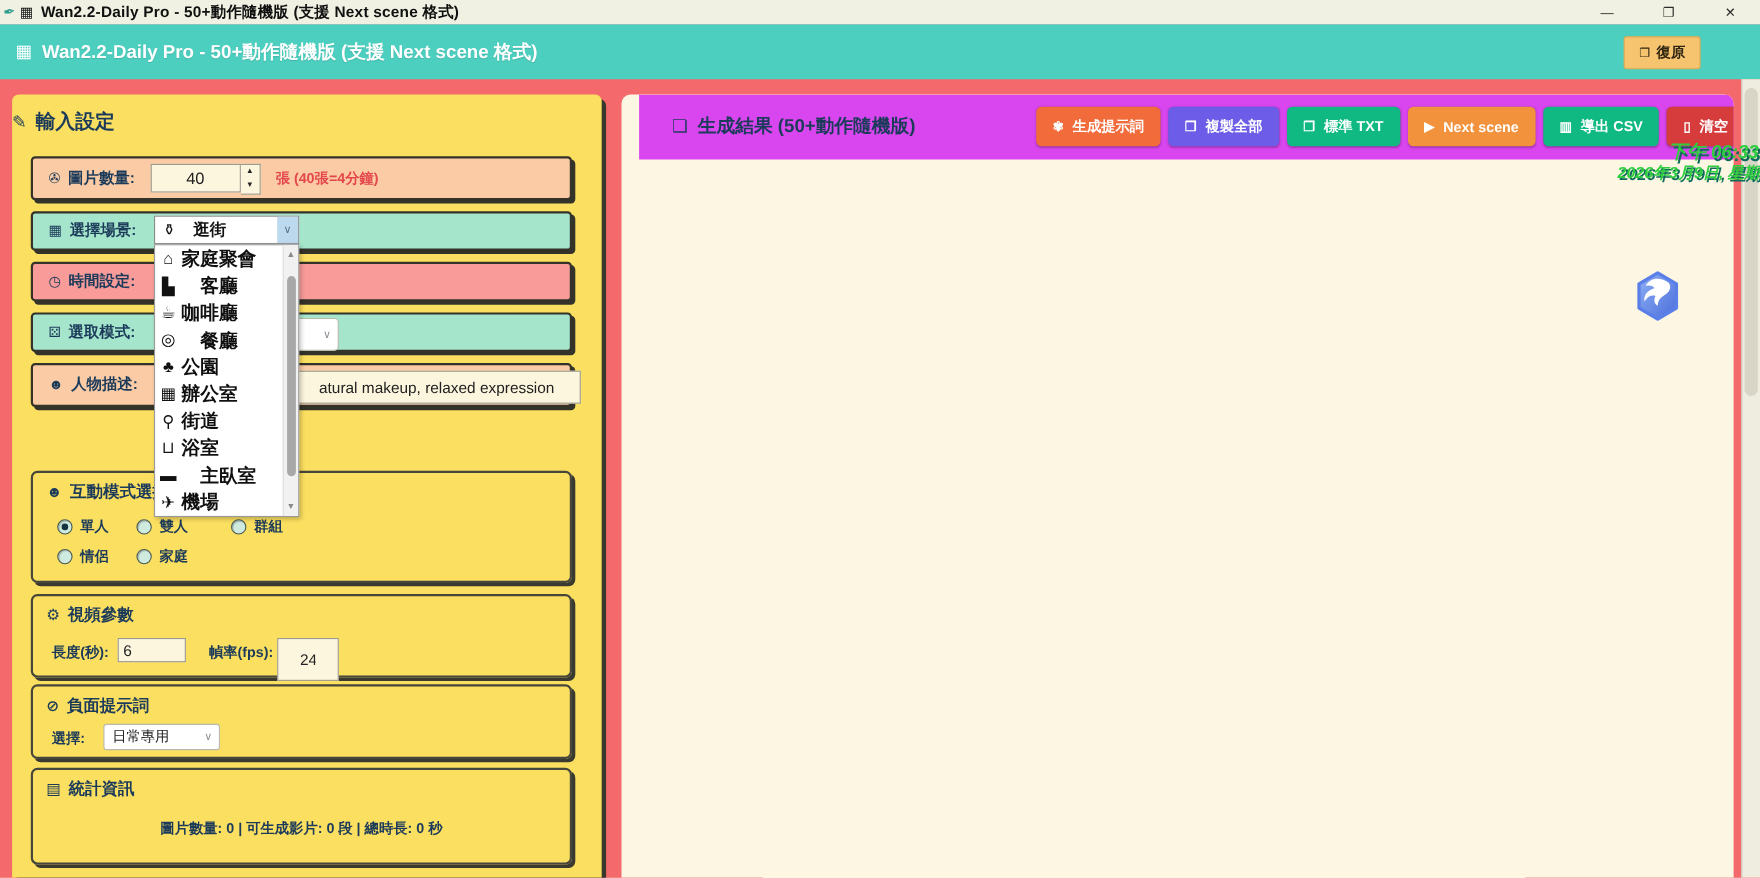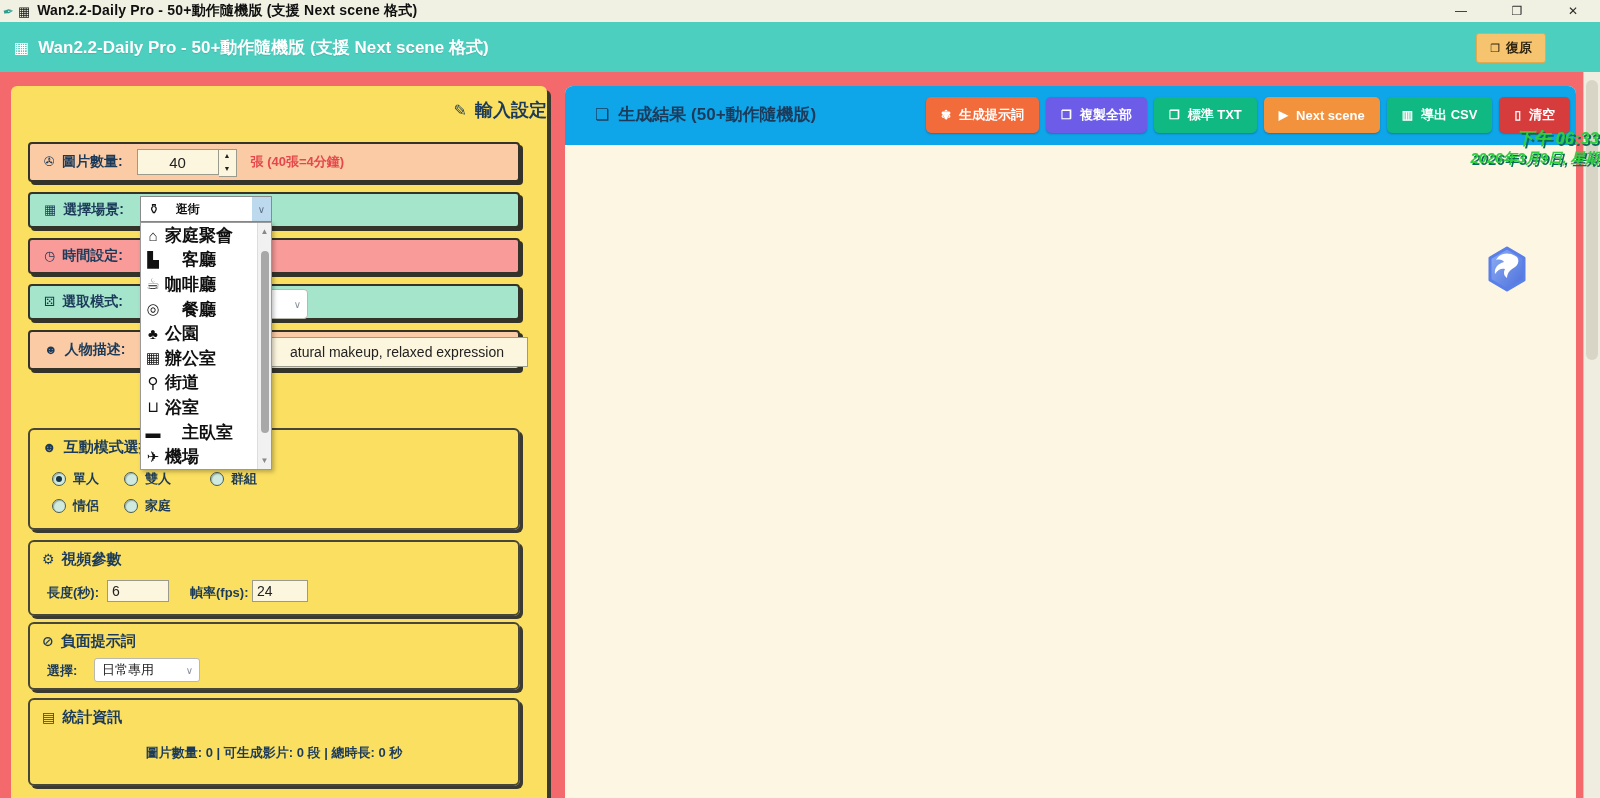--- a/index.html
+++ b/index.html
@@ -21,21 +21,21 @@
     display:flex;align-items:center;z-index:5;}
   .appheader .clap{color:#fff;font-size:16px;margin:0 9px 0 14px;}
   .appheader .htext{color:#fff;font-size:17px;font-weight:bold;text-shadow:0 1px 1px rgba(0,0,0,.12);}
   .restore-btn{position:absolute;right:54px;top:11px;height:28px;padding:0 13px;background:#F6C46F;
     border:1px solid #E2A94F;border-radius:3px;display:flex;align-items:center;gap:6px;
     font-size:13px;font-weight:bold;color:#2e2410;cursor:pointer;}
   .restore-btn .ric{font-size:11px;color:#2e2410;}
   
   .left-panel{position:absolute;left:11px;top:86px;width:536px;height:712px;background:#FBDF60;
     border-radius:6px 6px 0 0;box-shadow:4px 4px 0 #38382c;z-index:10;}
-  .lp-title{position:absolute;left:0;top:12px;width:100%;text-align:right;
+  .lp-title{position:absolute;left:0;top:12px;width:100%;text-align:left;
     font-size:18px;font-weight:bold;color:#1C3B5A;}
   .lp-title .ic{margin-right:8px;font-size:16px;}
   .row{position:absolute;left:17px;width:492px;border:2px solid #33332a;border-radius:4px;
     box-shadow:3px 3px 0 #33332a;display:flex;align-items:center;box-sizing:border-box;}
   .row-label{font-size:14px;font-weight:bold;color:#1C3B5A;margin-left:14px;white-space:nowrap;}
   .row-label .ic{margin-right:7px;font-size:13px;}
   .bg-peach{background:#FACBA4;}
   .bg-teal{background:#A5E5CB;}
   .bg-salmon{background:#F89B99;}
   .unit-note{font-size:13px;color:#E4474C;margin-left:14px;font-weight:bold;}
@@ -59,36 +59,36 @@
   .inline-label{position:absolute;font-size:13px;font-weight:bold;color:#1C3B5A;white-space:nowrap;}
   .mini-select{position:absolute;background:#fff;border:1px solid #b9b9ad;border-radius:3px;
     display:flex;align-items:center;font-size:13px;color:#222;box-sizing:border-box;cursor:pointer;}
   .mini-select .chev{margin-left:auto;margin-right:6px;color:#8a9099;font-size:10px;}
   .stats-line{position:absolute;left:0;top:44px;width:100%;text-align:center;
     font-size:13px;color:#1C3B5A;font-weight:bold;}
   
   .combo{position:absolute;left:129px;top:110px;width:132px;height:26px;background:#fff;
     border:1px solid #8a8a8a;display:flex;align-items:center;box-sizing:border-box;z-index:40;cursor:pointer;}
   .combo .cic{font-size:14px;color:#111;margin-left:7px;}
-  .combo .clabel{font-size:12px;color:#111;margin-left:16px;font-weight:600;}
+  .combo .clabel{font-size:15px;color:#111;margin-left:16px;font-weight:600;}
   .combo .cbtn{margin-left:auto;width:19px;height:24px;background:#BDD9EE;display:flex;
     align-items:center;justify-content:center;color:#5F7285;font-size:10px;}
   .scene-list{position:absolute;left:129px;top:136px;width:132px;height:248px;background:#fff;
     border:1px solid #9a9a9a;box-sizing:border-box;z-index:45;box-shadow:2px 2px 4px rgba(0,0,0,.25);}
   .scene-items{position:absolute;left:0;top:0;width:117px;height:100%;overflow:hidden;}
   .scene-item{height:24.6px;display:flex;align-items:center;cursor:pointer;}
   .scene-item .sic{width:24px;text-align:center;font-size:15px;color:#111;flex:none;}
   .scene-item .slabel{font-size:17px;color:#101010;font-weight:600;white-space:pre;}
   .lscroll{position:absolute;right:0;top:0;width:14px;height:100%;background:#F1F1F1;border-left:1px solid #ddd;box-sizing:border-box;}
   .lscroll .ar{position:absolute;left:0;width:100%;text-align:center;font-size:8px;color:#888;cursor:pointer;}
   .lscroll .thumb{position:absolute;left:2.5px;width:8px;border-radius:5px;background:#A8A8A8;cursor:pointer;}
   
   .right-panel{position:absolute;left:565px;top:86px;width:1011px;height:712px;background:#FCF6E3;
     border-radius:8px 8px 0 0;overflow:hidden;z-index:8;}
-  .rp-header{position:absolute;left:0;top:0;width:100%;height:59px;background:#0ea5e9;}
+  .rp-header{position:absolute;left:16px;top:0;width:100%;height:59px;background:#d946ef;}
   .rp-title{position:absolute;left:30px;top:17px;font-size:17px;font-weight:bold;color:#1C3B5A;}
   .rp-title .ic{margin-right:9px;font-size:16px;}
   .rp-buttons{position:absolute;right:6px;top:11px;display:flex;gap:7px;}
   .rbtn{height:36px;border:none;border-radius:5px;color:#fff;font-weight:bold;font-size:13px;
     display:flex;align-items:center;gap:8px;padding:0 15px;cursor:pointer;
     font-family:"Liberation Sans",sans-serif;box-shadow:0 1px 2px rgba(0,0,0,.25);}
   .rbtn .bic{font-size:12px;}
   
   .clock{position:absolute;right:-14px;top:128px;text-align:right;z-index:80;
     font-style:italic;font-weight:bold;color:#2FCE3E;line-height:1.25;white-space:nowrap;}
@@ -198,21 +198,21 @@
       </div>
   </div>
 
   <div class="fs" style="top:454px;height:76px;">
     <div class="fs-title">
       <span class="ic">⚙</span><span>視頻參數</span>
     </div>
     <span class="inline-label" style="left:17px;top:42px;">長度(秒):</span>
     <input class="txtin" style="position: absolute; left: 77px; top: 38px; width: 62px; height: 22px; padding: 0px 4px; font-size: 14px;" value="6">
     <span class="inline-label" style="left:160px;top:42px;">幀率(fps):</span>
-    <input class="txtin" style="position: absolute; left: 222px; top: 38px; width: 56px; height: 22px; padding: 0px 4px; font-size: 14px;" value="24">
+    <input class="txtin" style="position: absolute; left: 222px; top: 38px; width: 56px; height: 39px; padding: 0px 20px; font-size: 14px;" value="24">
   </div>
 
   <div class="fs" style="top:536px;height:68px;">
     <div class="fs-title">
       <span class="ic">⊘</span><span>負面提示詞</span>
     </div>
     <span class="inline-label" style="left:17px;top:38px;">選擇:</span>
     <div class="mini-select" style="left:64px;top:34px;width:106px;height:24px;padding-left:7px;">
       <span>日常專用</span>
       <span class="chev">∨</span>

